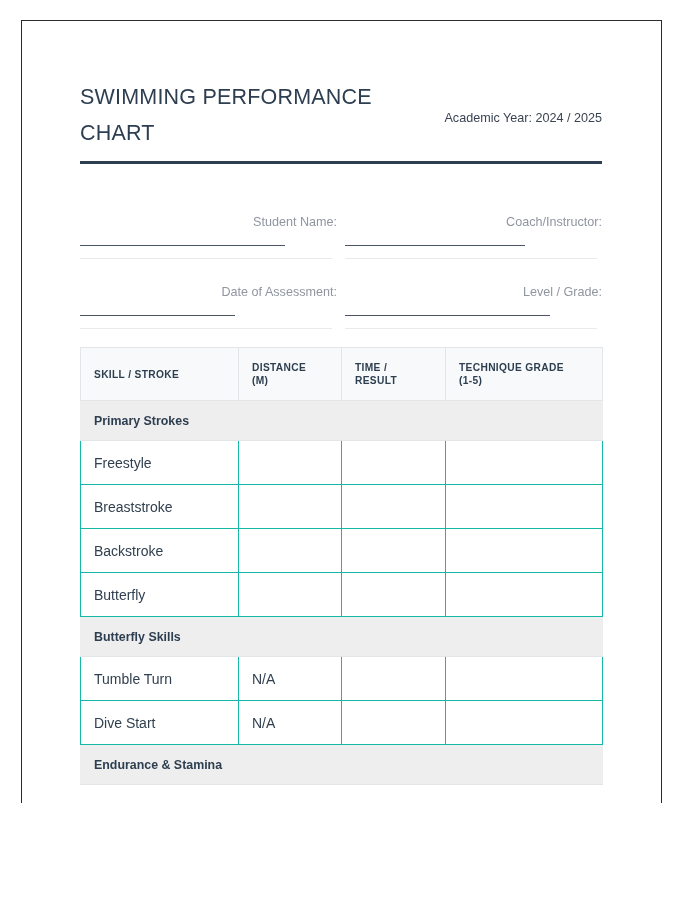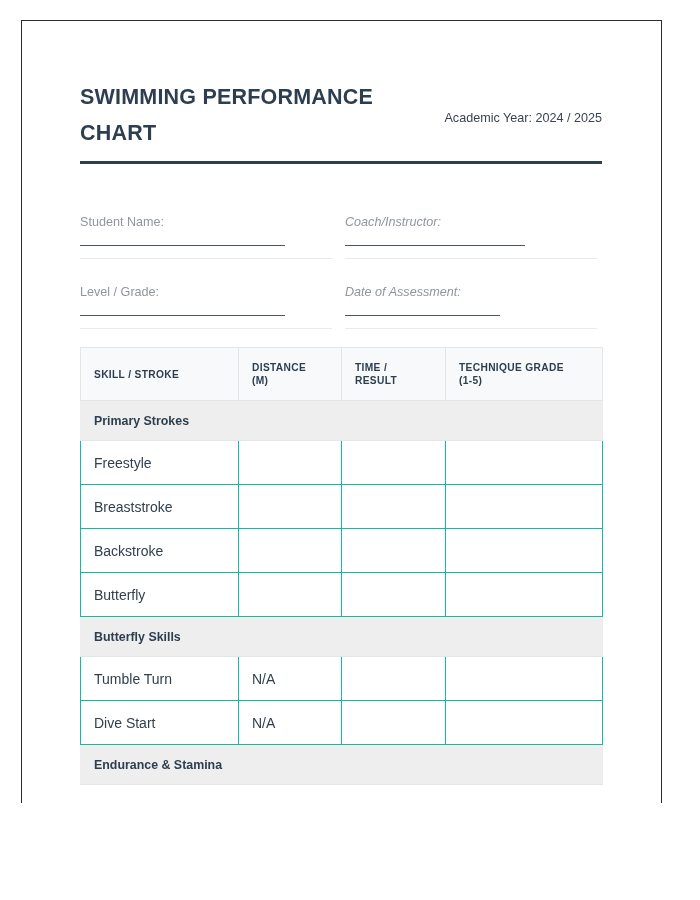--- a/index.html
+++ b/index.html
@@ -48,21 +48,21 @@
     display: flex;
     flex-direction: row;
     align-items: flex-start;
     justify-content: space-between;
   }
   .title-block {
     width: 330px;
   }
   .doc-title {
     font-size: 21.5px;
-    font-weight: bold;
+    font-weight: normal;
     color: #2d3e50;
     letter-spacing: 0.2px;
     line-height: 36px;
     margin: 0;
     text-transform: uppercase;
   }
   .meta-block {
     width: 165px;
     padding-top: 28px;
     text-align: right;
@@ -91,25 +91,25 @@
   }
   .form-row {
     display: flex;
     flex-direction: row;
     width: 100%;
   }
   .form-field {
     width: 50%;
     box-sizing: border-box;
     padding-top: 20px;
+    text-align: right;
   }
   .form-row .form-field:nth-child(2) {
     padding-left: 0;
     margin-left: 8px;
-    font-style: italic;
   }
   .field-label {
     font-size: 12.6px;
     color: #9095a0;
     line-height: 18px;
     margin-bottom: 14px;
   }
   .field-line-wrap {
     position: relative;
     height: 18px;
@@ -214,30 +214,30 @@
           <div class="field-label">Coach/Instructor:</div>
           <div class="field-line-wrap">
             <div class="field-fill-line fw-180"></div>
             <div class="field-sep-line fw-252"></div>
           </div>
         </div>
       </div>
 
       <div class="form-row">
         <div class="form-field">
-          <div class="field-label">Level / Grade:</div>
+          <div class="field-label">Date of Assessment:</div>
           <div class="field-line-wrap">
-            <div class="field-fill-line fw-205"></div>
+            <div class="field-fill-line fw-155"></div>
             <div class="field-sep-line fw-252"></div>
           </div>
         </div>
         <div class="form-field">
-          <div class="field-label">Date of Assessment:</div>
+          <div class="field-label">Level / Grade:</div>
           <div class="field-line-wrap">
-            <div class="field-fill-line fw-155"></div>
+            <div class="field-fill-line fw-205"></div>
             <div class="field-sep-line fw-252"></div>
           </div>
         </div>
       </div>
 
     </div>
 
     <table class="skill-table">
       <colgroup>
         <col class="c1">

